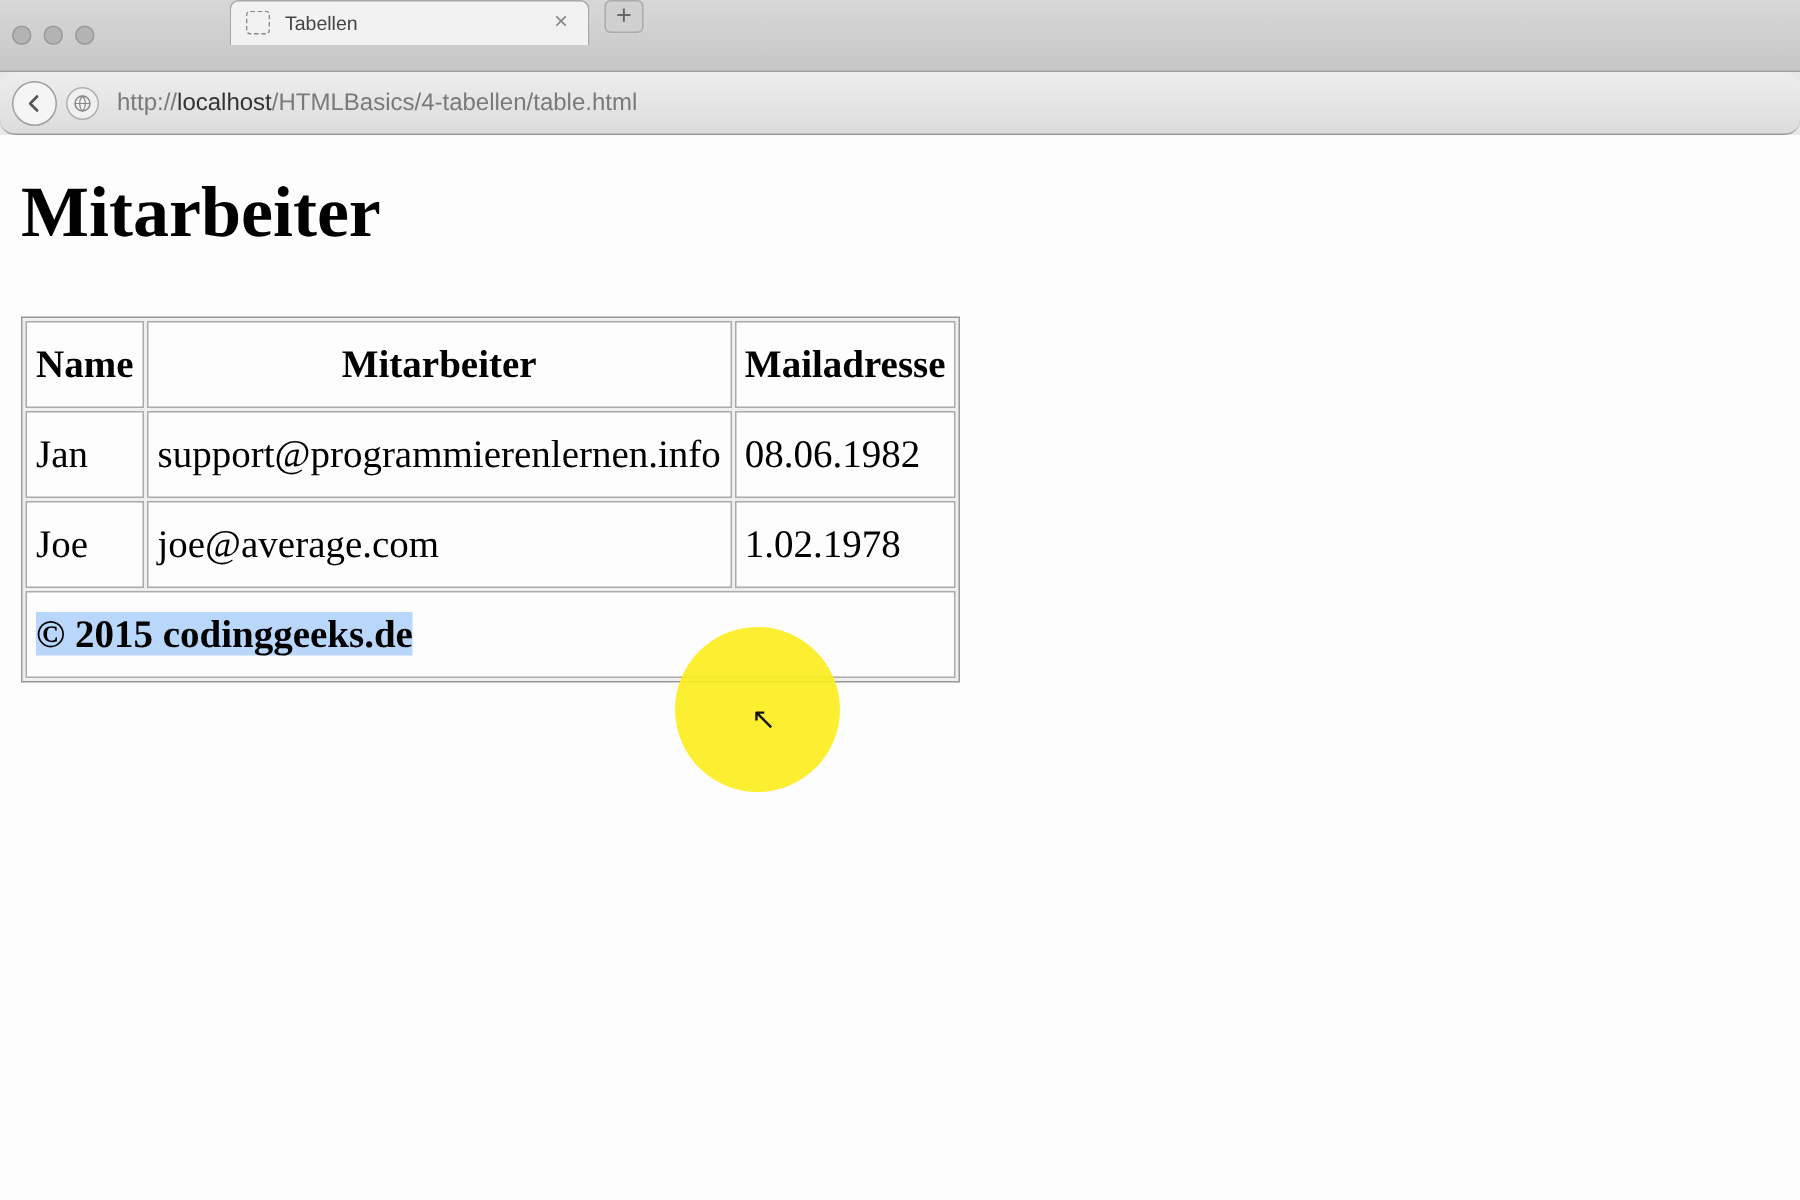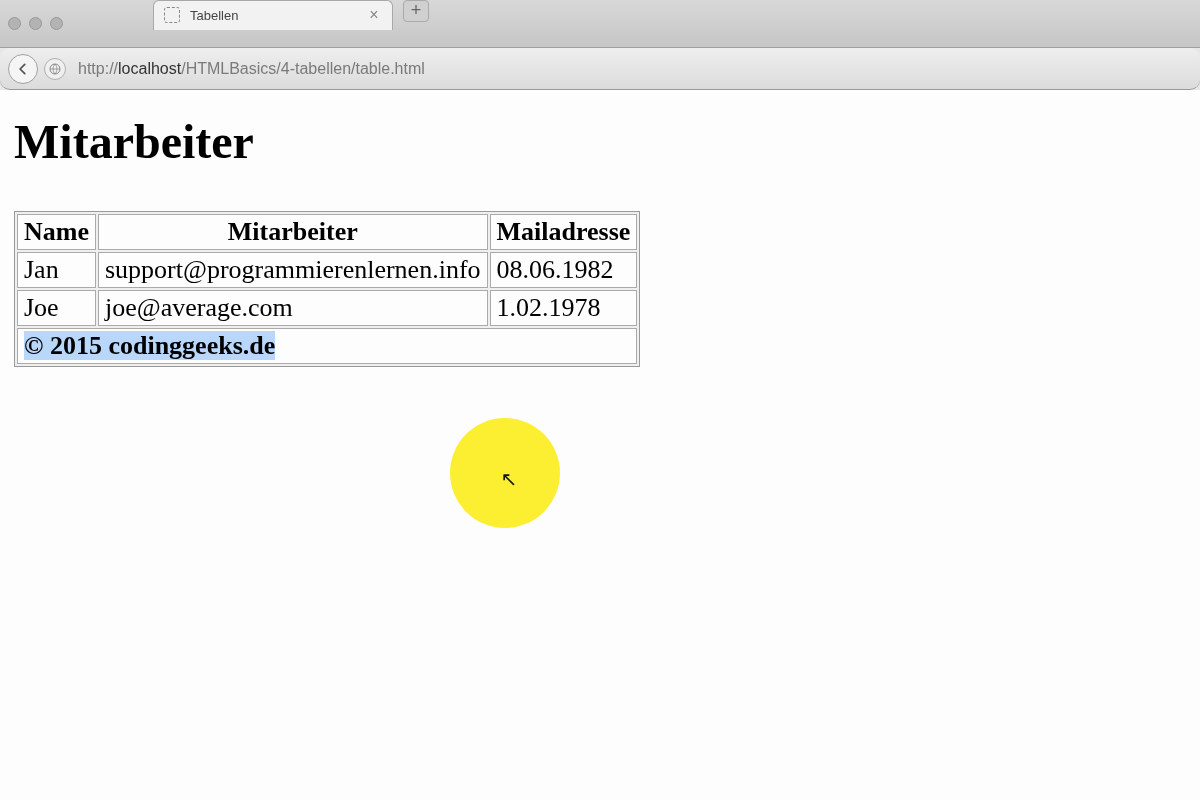--- a/index.html
+++ b/index.html
@@ -125,21 +125,21 @@
     table.emp {
       border: 1px solid #999;
       border-collapse: separate;
       border-spacing: 2px;
       background: #efefef;
       font-size: 26px;
     }
     table.emp th, table.emp td {
       border: 1px solid #aaa;
       background: #fdfdfd;
-      padding: 2px 6px;
+      padding: 13px 6px;
       text-align: left;
       vertical-align: middle;
       font-weight: normal;
     }
     table.emp th {
       text-align: center;
       font-weight: bold;
     }
     .footer-span {
       display: inline;

